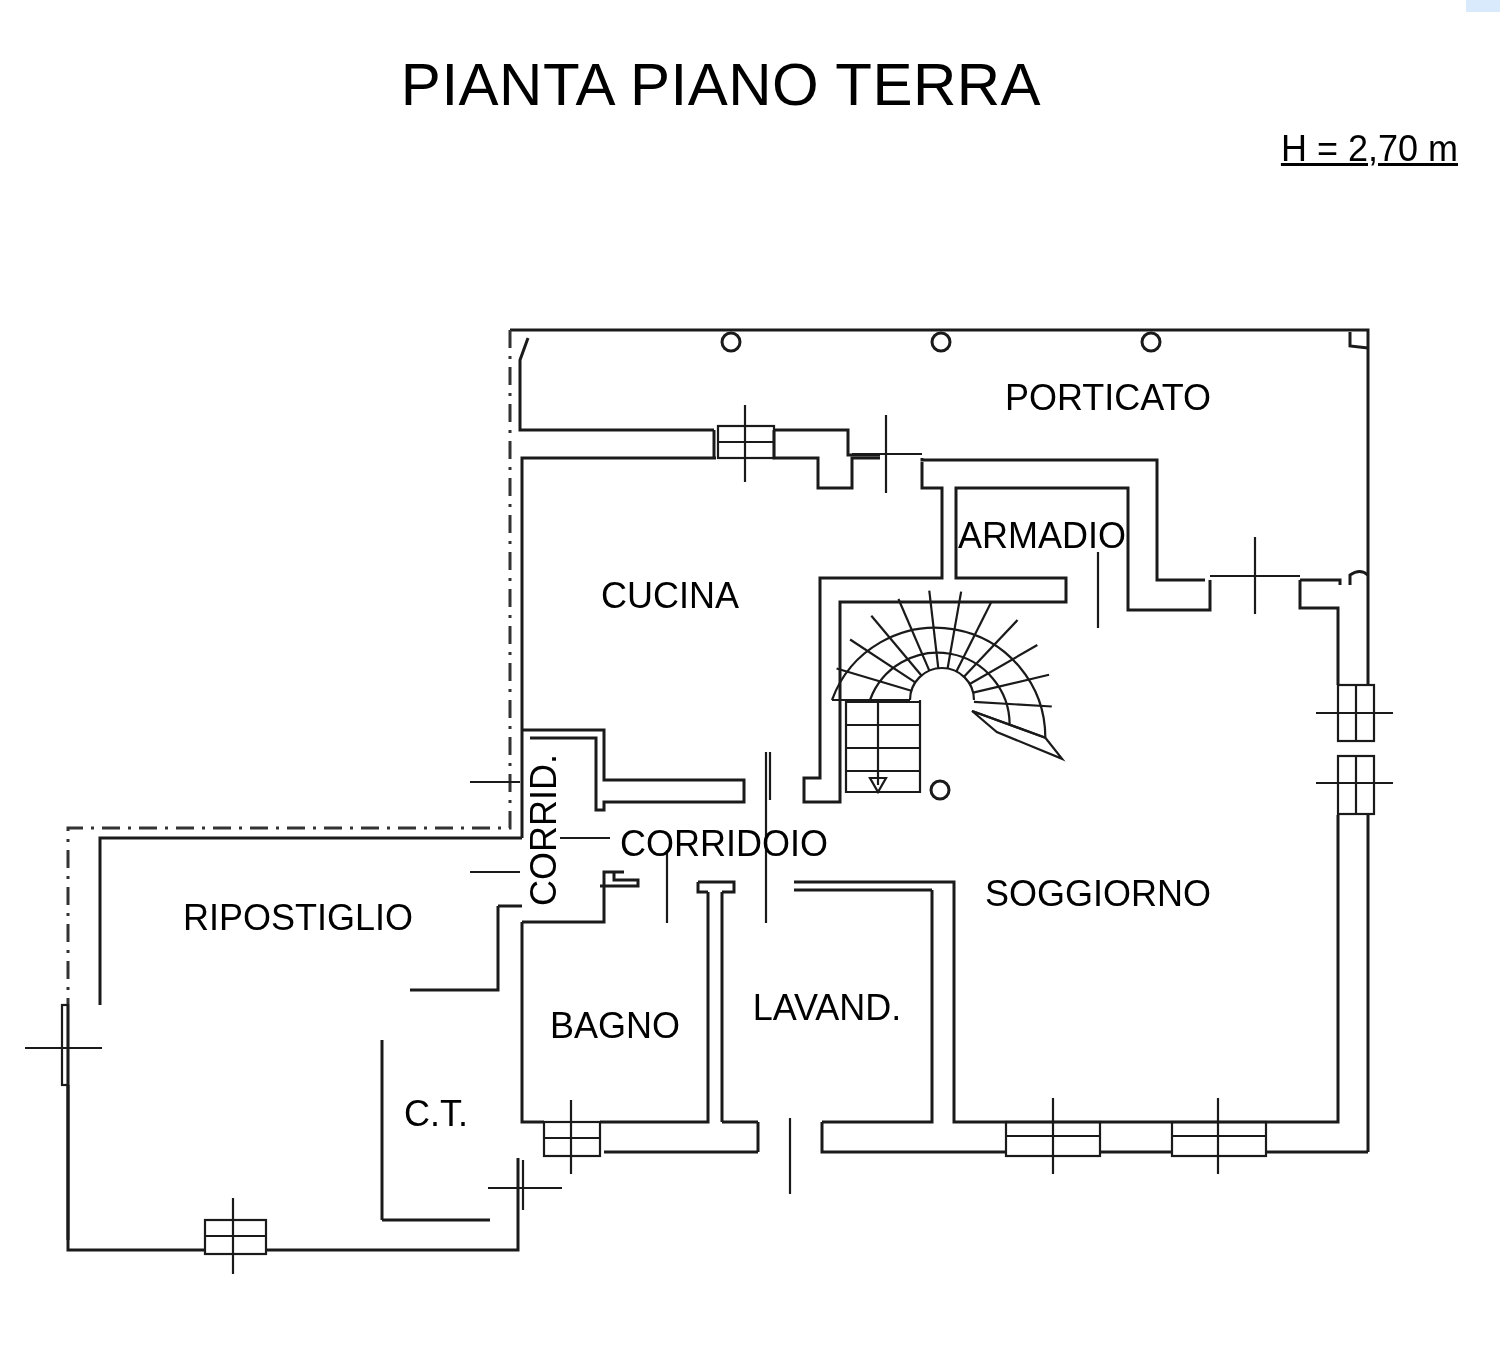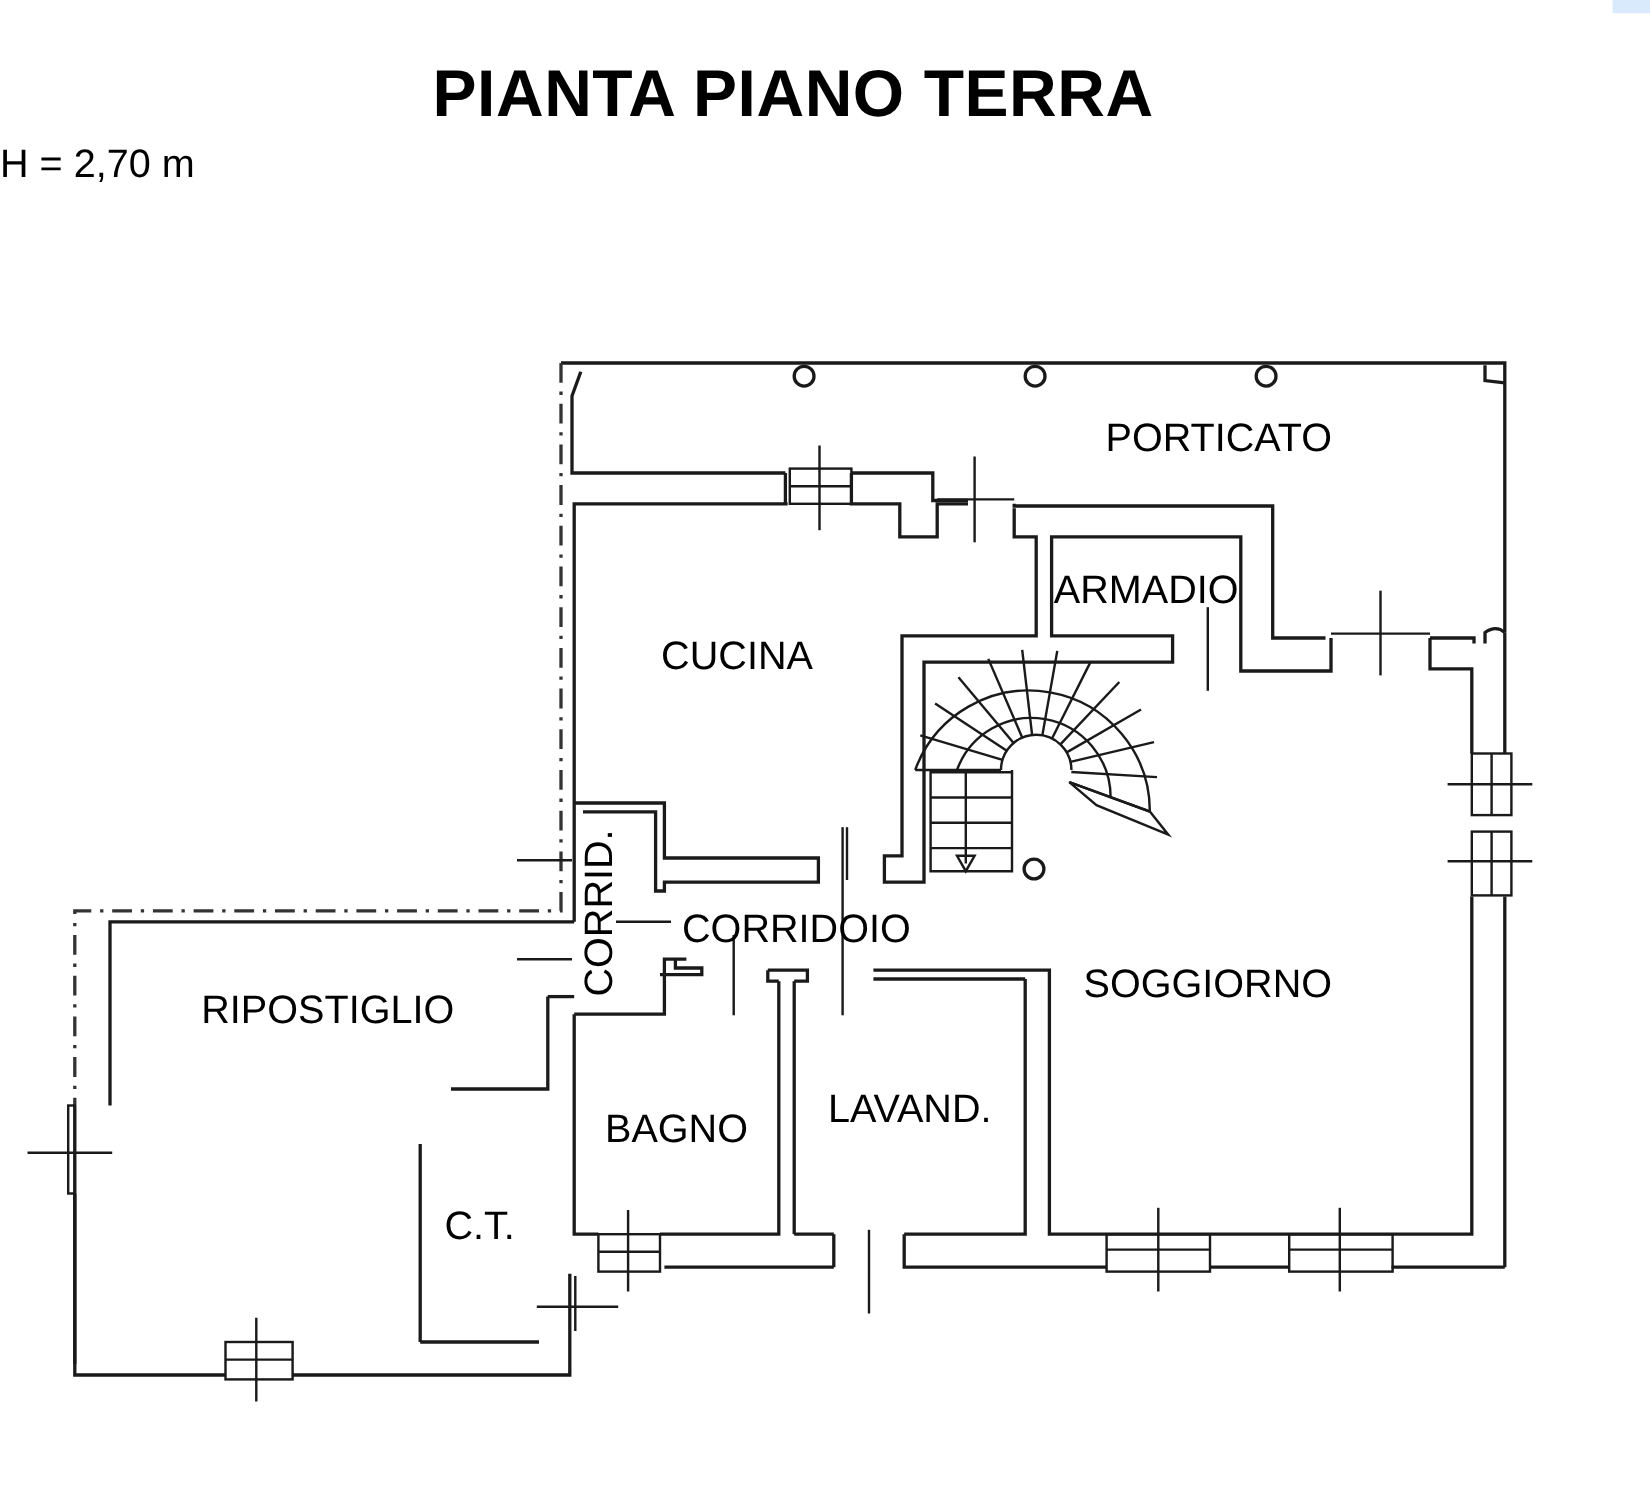--- a/index.html
+++ b/index.html
@@ -1,18 +1,18 @@
 <!DOCTYPE html>
 <html><head>
 <meta charset="utf-8">
 <style>
   html, body { margin: 0; padding: 0; background: #ffffff; }
   body { width: 1500px; height: 1364px; position: relative; overflow: hidden; font-family: "Liberation Sans", sans-serif; }
-  .title { position: absolute; left: 0; width: 1442px; top: 50px; text-align: center; font-size: 60px; color: #000; letter-spacing: 0.5px; font-weight: bold; }
-  .subtitle { position: absolute; left: 0; width: 1442px; top: 128px; text-align: left; font-size: 36px; color: #000; }
+  .title { position: absolute; left: 0; width: 1442px; top: 50px; text-align: center; font-size: 60px; color: #000; letter-spacing: 0.5px; }
+  .subtitle { position: absolute; left: 16px; width: 1442px; top: 128px; text-align: right; font-size: 36px; color: #000; text-decoration: underline; }
   .corner-tab { position: absolute; right: 0; top: 0; width: 34px; height: 12px; background: #d8eafc; }
   svg.plan { position: absolute; left: 0; top: 0; }
   .w { fill: none; stroke: #1a1a1a; stroke-width: 3; stroke-linejoin: miter; }
   .t { fill: none; stroke: #1a1a1a; stroke-width: 2.2; }
   .dash { fill: none; stroke: #333; stroke-width: 3; stroke-dasharray: 18 8 3 8; }
   .lbl { font-family: "Liberation Sans", sans-serif; font-size: 36px; fill: #000; }
 </style>
 </head>
 <body>
 

